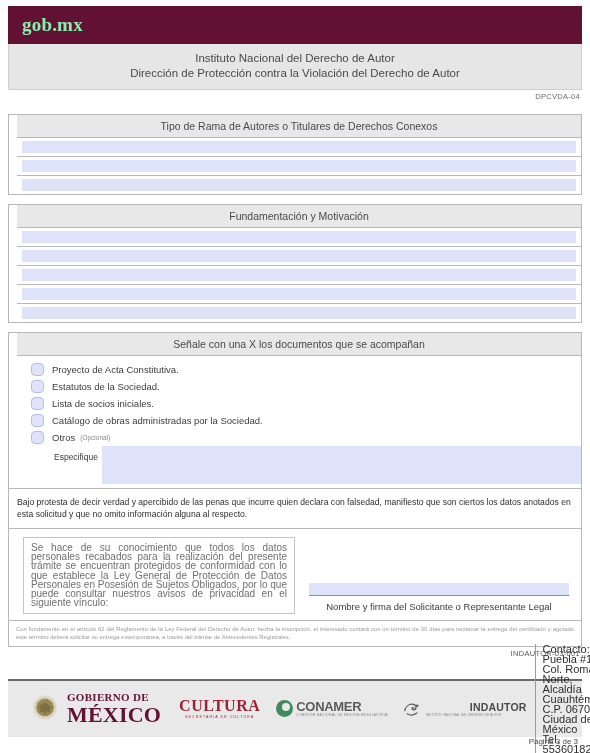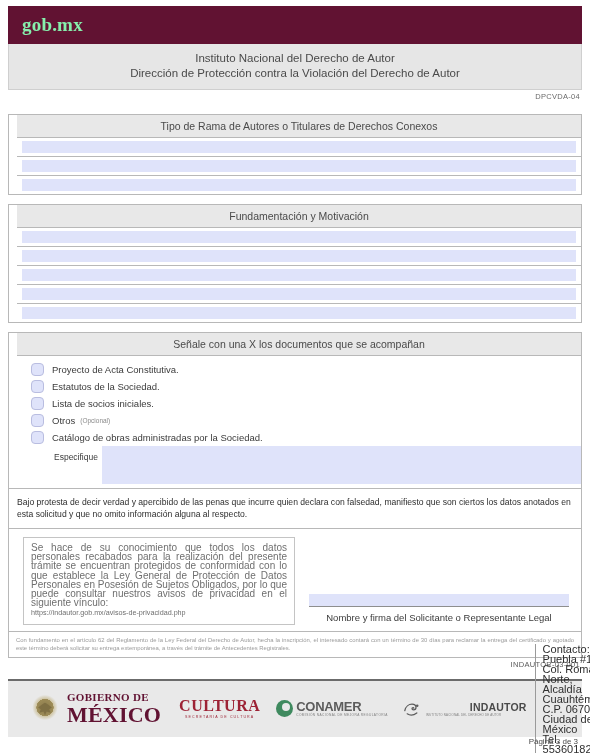--- a/index.html
+++ b/index.html
@@ -433,42 +433,41 @@
       <span class="check-label">Estatutos de la Sociedad.</span>
     </div>
 
     <div class="check-item">
       <span class="checkbox"></span>
       <span class="check-label">Lista de socios iniciales.</span>
     </div>
 
     <div class="check-item">
       <span class="checkbox"></span>
+      <span class="check-label">Catálogo de obras administradas por la Sociedad.</span>
+    </div>
+
+    <div class="check-item">
+      <span class="checkbox"></span>
       <span class="check-label">Otros</span>
       <span class="opt-tag">(Opcional)</span>
-    </div>
-
-    <div class="check-item">
-      <span class="checkbox"></span>
-      <span class="check-label">Catálogo de obras administradas por la Sociedad.</span>
     </div>
 
     <div class="especifique-row">
       <span class="especifique-label">Especifique</span>
       <textarea class="especifique-input" style=""></textarea>
     </div>
   </div>
 </div>
 
 <div class="protest">Bajo protesta de decir verdad y apercibido de las penas que incurre quien declara con falsedad, manifiesto que son ciertos los datos anotados en esta solicitud y que no omito información alguna al respecto.</div>
 
 <div class="pv-wrap">
   <div class="privacy-box">
     <div class="privacy-text">Se hace de su conocimiento que todos los datos personales recabados para la realización del presente trámite se encuentran protegidos de conformidad con lo que establece la Ley General de Protección de Datos Personales en Posesión de Sujetos Obligados, por lo que puede consultar nuestros avisos de privacidad en el siguiente vínculo:</div>
-    <div class="privacy-link">https://indautor.gob.mx/avisos-de-privacidad.php</div>
   </div>
   <div class="sign-col">
     <input class="sign-input" type="text" value="" style="">
     <div class="sign-caption">Nombre y firma del Solicitante o Representante Legal</div>
   </div>
 </div>
 
 <div class="legal">Con fundamento en el artículo 62 del Reglamento de la Ley Federal del Derecho de Autor, hecha la inscripción, el interesado contará con un término de 30 días para reclamar la entrega del certificado y agotado este término deberá solicitar su entrega extemporánea, a través del trámite de Antecedentes Registrales.</div>
 <div class="doc-code">INDAUTOR-03-001</div>
 

